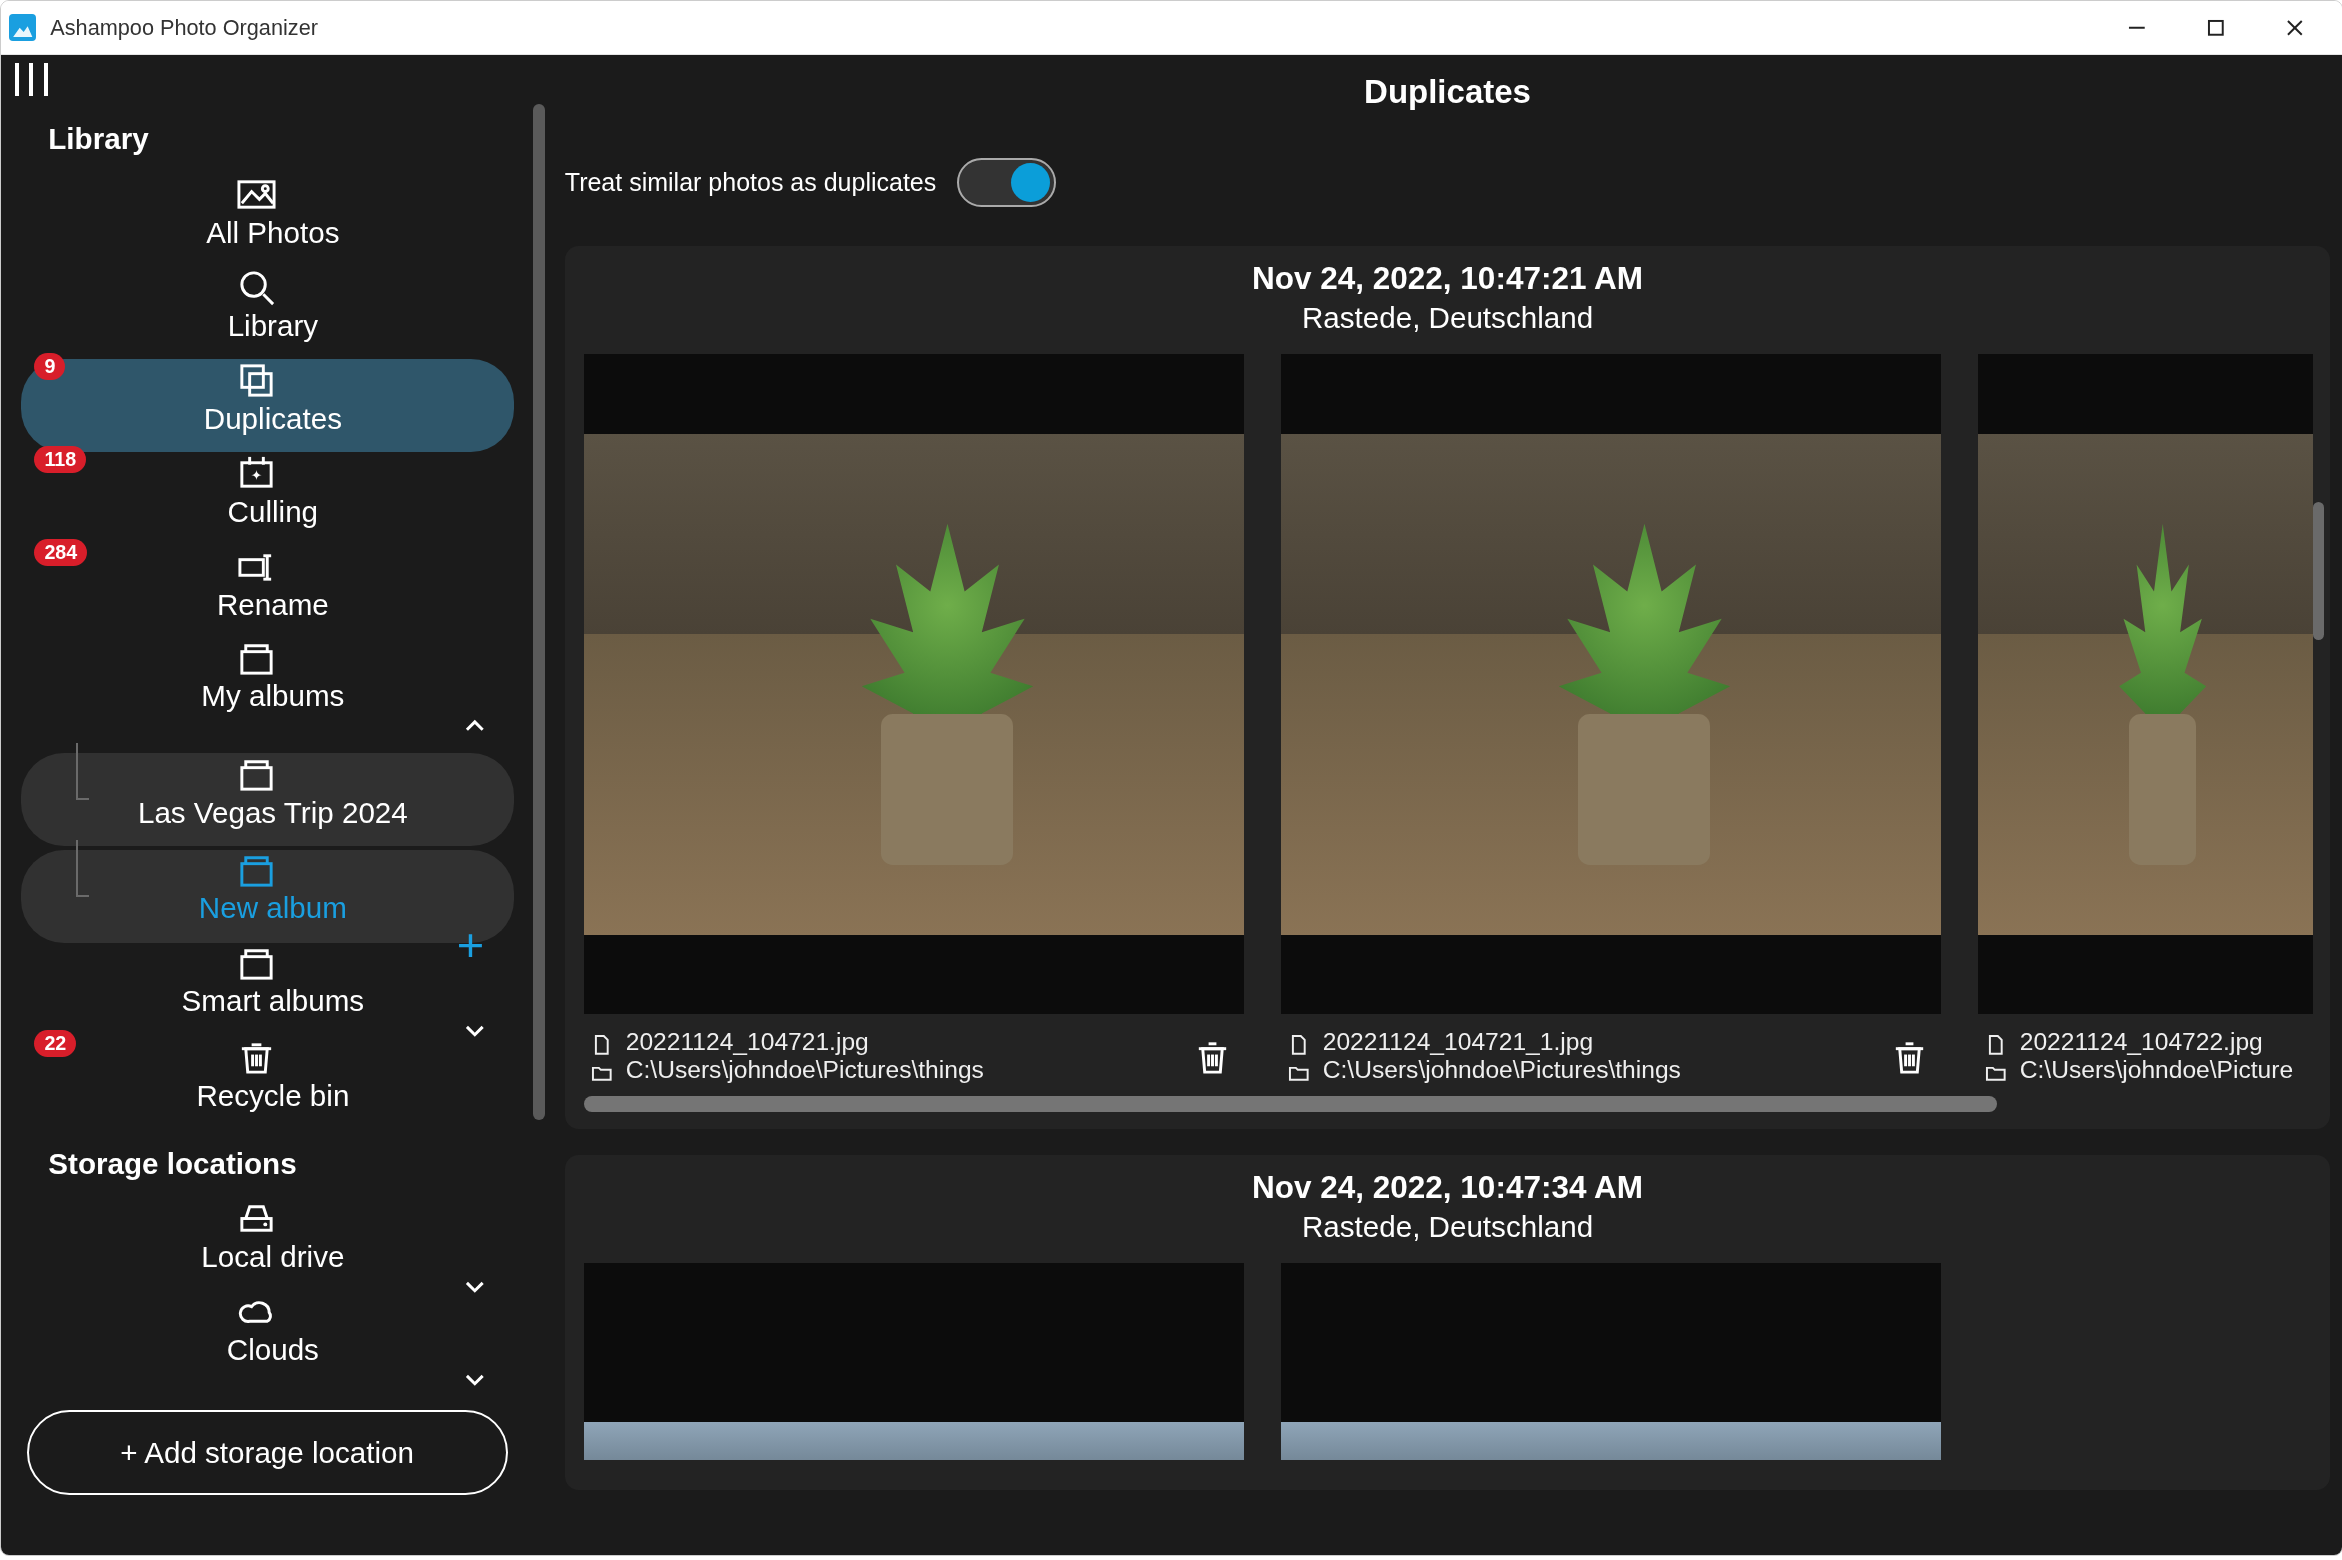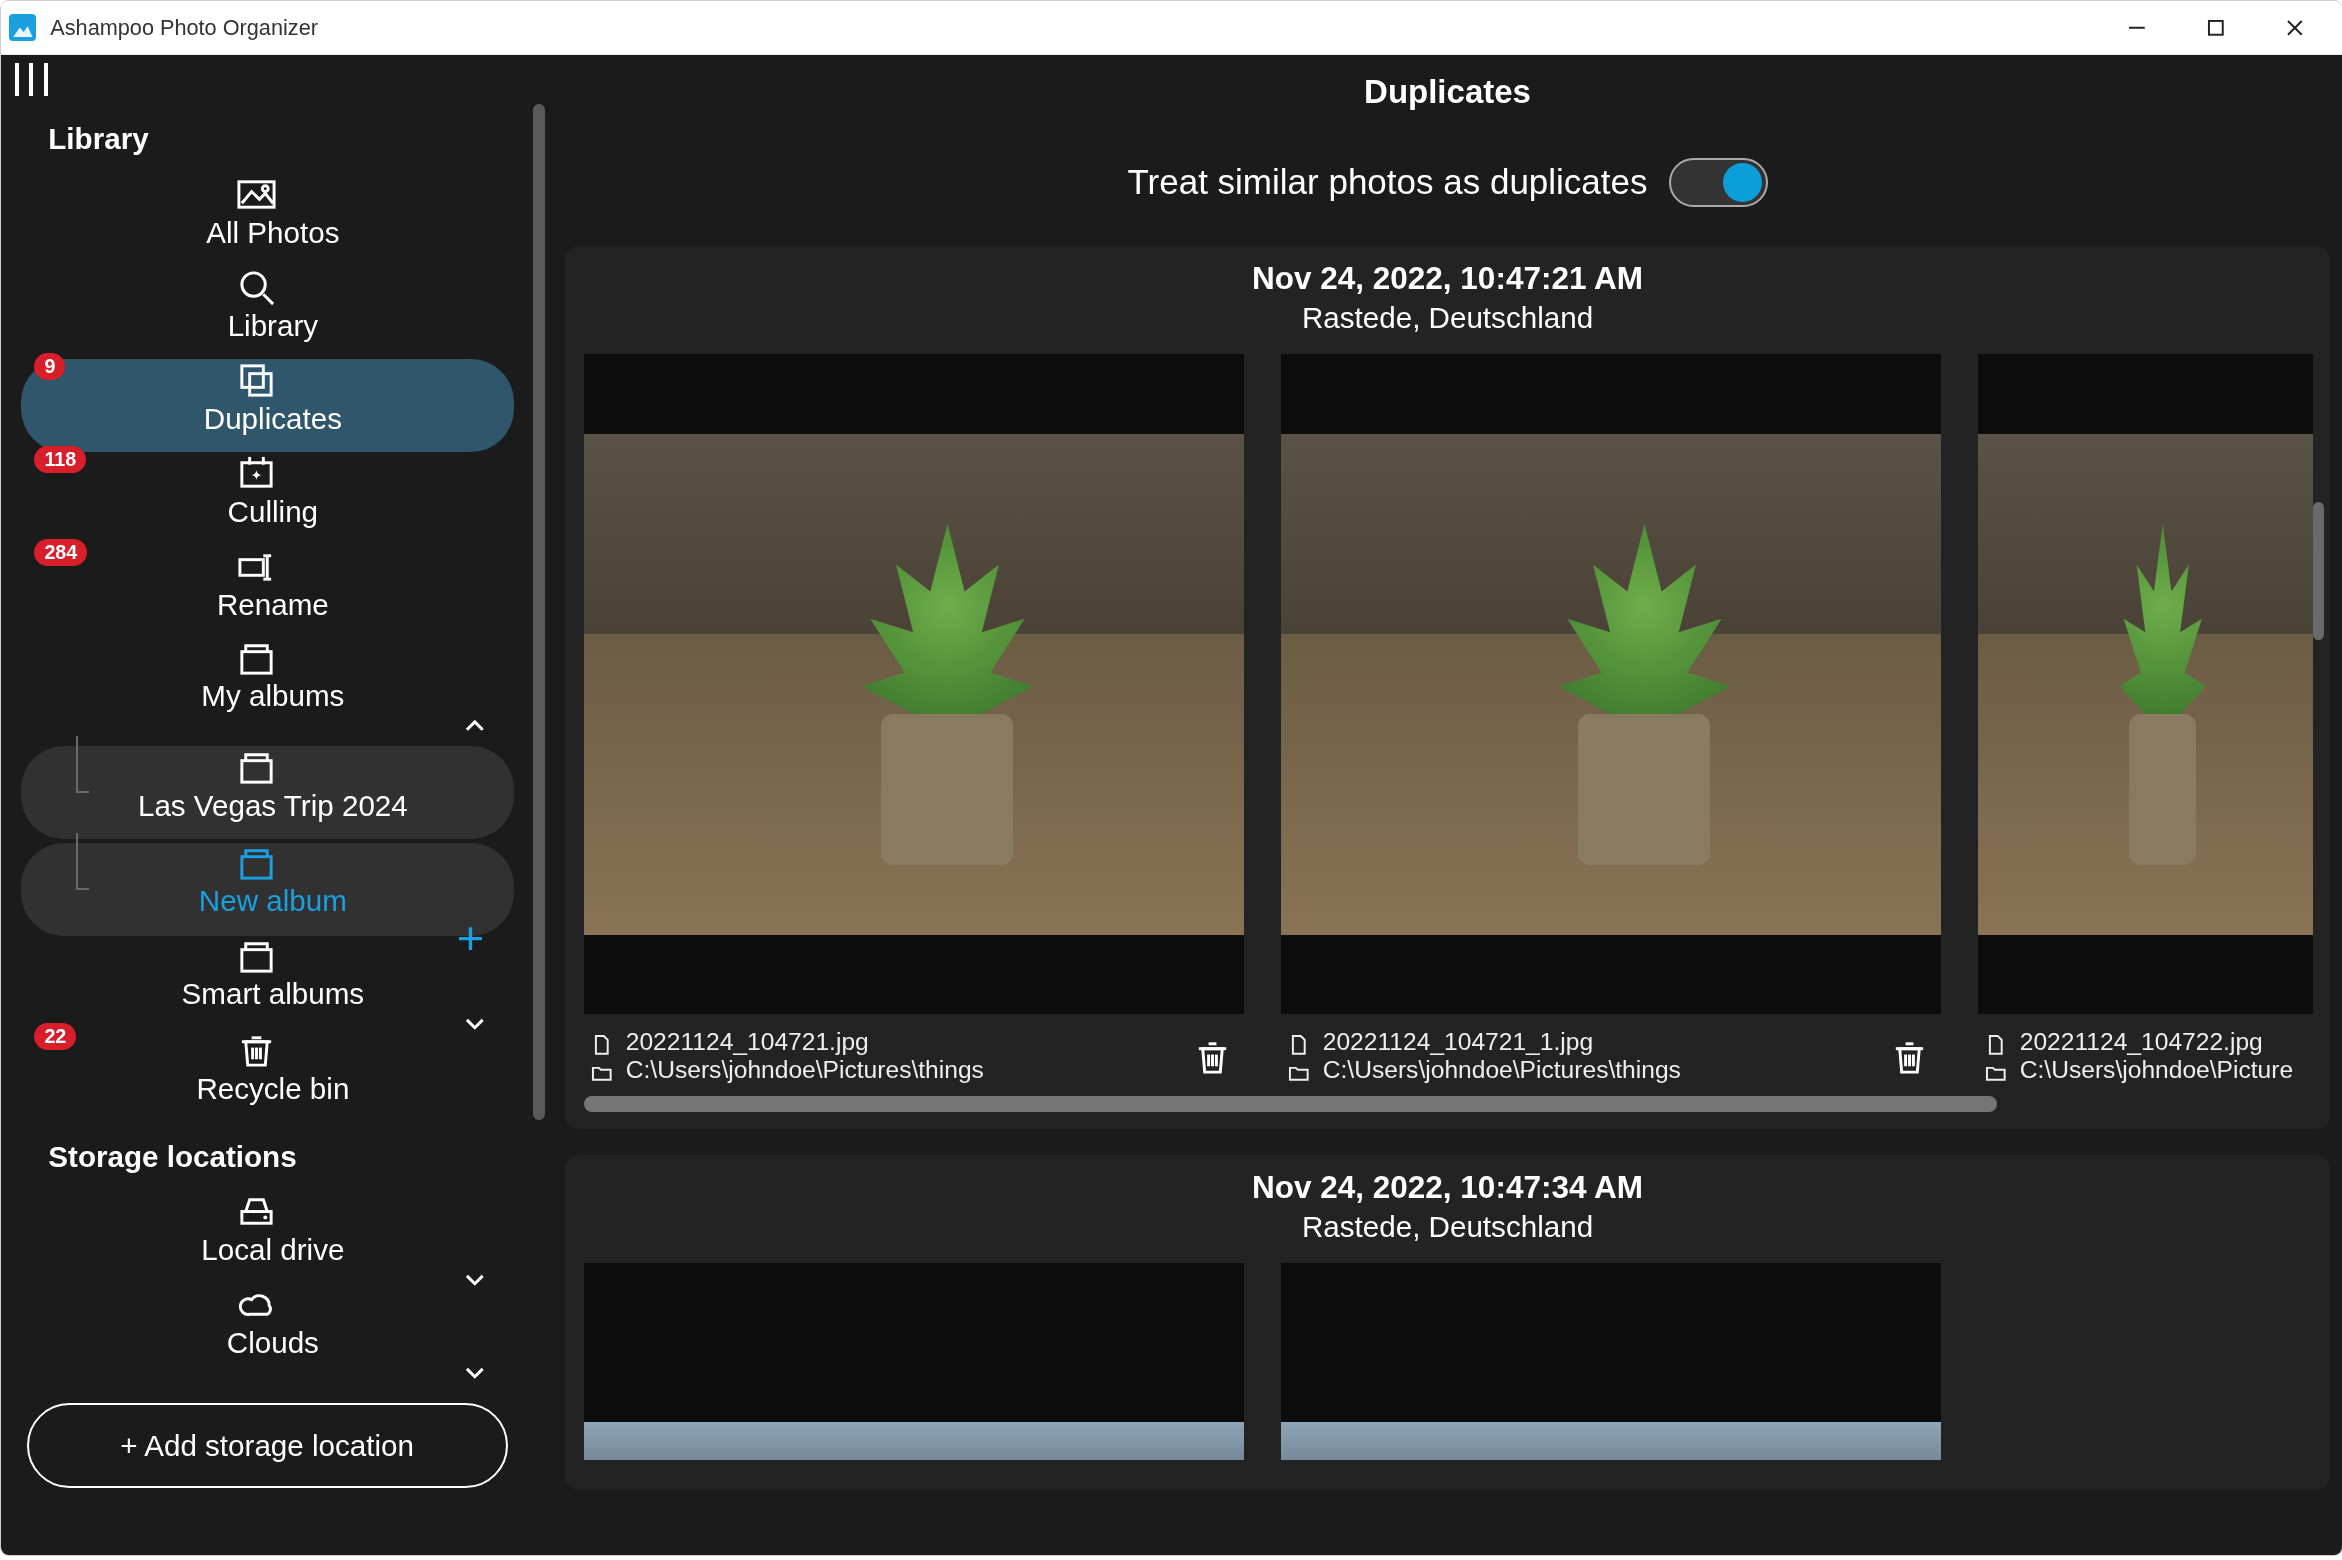--- a/index.html
+++ b/index.html
@@ -149,22 +149,22 @@
     display:flex; align-items:center; justify-content:center;
     color:#fff; font-size: 29.6px;
   }
   .content {
     flex: 1;
     overflow: hidden;
     padding: 0 11.8px 11.8px 11.8px;
     min-height: 0;
   }
   .toggle-row {
-    display:flex; align-items:center; justify-content:center;
-    color:#fff; font-size: 35px;
+    display:flex; align-items:center; 
+    color:#fff; font-size: 25px;
     padding: 21.7px 0 39px 0;
     gap: 21px;
   }
   .toggle {
     width: 99px; height: 49px; border-radius: 25.6px;
     background: #333; border: 2px solid #aaa;
     position: relative;
   }
   .toggle.on { background: #333; border-color:#aaa; }
   .toggle .knob {
@@ -357,21 +357,21 @@
                 </svg>
             </span>
             <span>My albums</span>
             <span class="chev">
               <svg width="25.6" height="25.6" viewBox="0 0 26 26">
                   <polyline points="5,17 13,9 21,17" class="ico-stroke"></polyline>
                 </svg>
             </span>
           </div>
 
-          <div class="side-item hover-dark sub-item" style="margin-top:15px;text-align:center;">
+          <div class="side-item hover-dark sub-item" style="margin-top:22px;text-align:center;">
             <span class="tree-line"></span>
             <span class="icon">
               <svg width="41" height="41" viewBox="0 0 42 42">
                   <rect x="6" y="14" width="30" height="22" class="ico-stroke"></rect>
                   <path d="M10 14 V8 H32 V14" class="ico-stroke"></path>
                 </svg>
             </span>
             <span>Las Vegas Trip 2024</span>
           </div>
 

